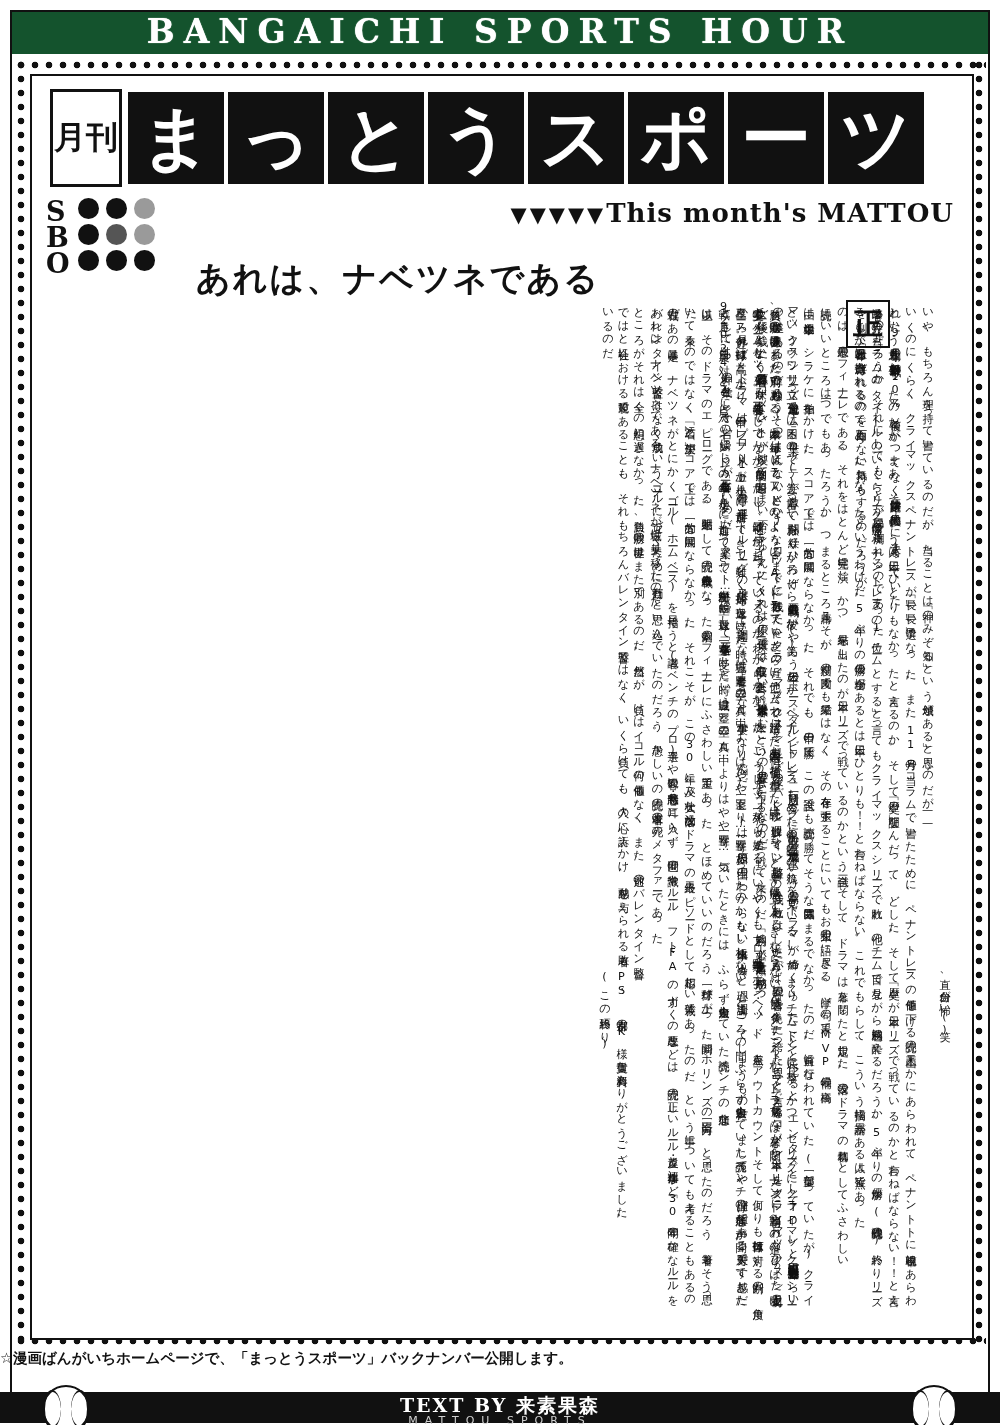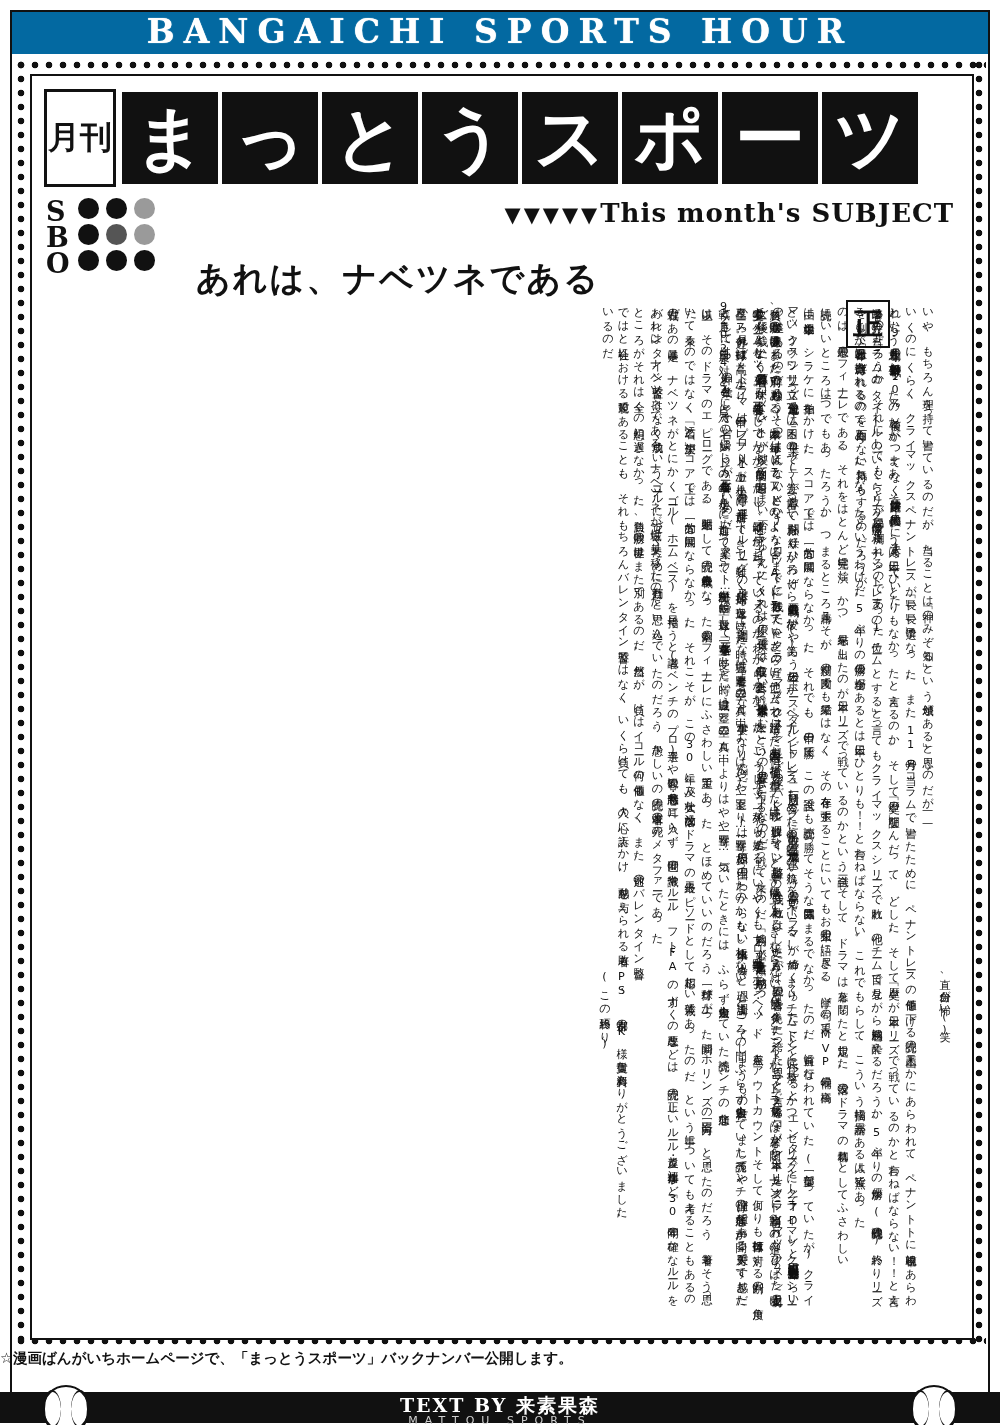--- a/index.html
+++ b/index.html
@@ -16,28 +16,28 @@
   .dot-top{left:14px;top:58px;width:972px;height:14px;}
   .dot-left{left:14px;top:58px;width:14px;height:1290px;}
   .dot-right{right:14px;top:58px;width:14px;height:1290px;}
   .dot-bottom{left:14px;top:1334px;width:972px;height:14px;}
 
   .inner-box{position:absolute;left:30px;top:74px;width:940px;height:1262px;
        border:2px solid #111;background:#fff;}
 
   
   .masthead{position:absolute;left:12px;top:10px;width:976px;height:44px;
-       background:#0369a1;overflow:hidden;}
+       background:#14532d;overflow:hidden;}
   .masthead .band-text{
        color:#fff;font-family:"DejaVu Serif","Liberation Serif",serif;
        font-weight:bold;font-size:33px;letter-spacing:9px;text-align:center;
        line-height:44px;text-shadow:0 0 1px #fff;}
 
   
-  .title-row{position:absolute;left:44px;top:86px;width:908px;height:104px;
+  .title-row{position:absolute;left:50px;top:86px;width:908px;height:104px;
        display:flex;align-items:center;}
   .gekkan{width:66px;height:92px;border:3px solid #111;display:flex;
        flex-direction:column;justify-content:center;align-items:center;
        font-weight:bold;font-size:32px;line-height:1.05;letter-spacing:0;}
   .kana-wrap{display:flex;margin-left:6px;}
   .kana{width:96px;height:92px;background:#111;color:#fff;font-weight:bold;
        font-size:70px;line-height:92px;text-align:center;margin-right:4px;
        font-family:"DejaVu Sans","Liberation Sans",sans-serif;}
 
   
@@ -140,21 +140,21 @@
         <span class="d grey"></span>
       </div>
       <div class="dots r3">
         <span class="d"></span>
         <span class="d"></span>
         <span class="d"></span>
       </div>
     </div>
 
     <div class="tm-subject">
-      <span class="tri">▼▼▼▼▼</span><span>This month's SUBJECT</span>
+      <span class="tri">▼▼▼▼▼</span><span>This month's MATTOU</span>
     </div>
     <div class="subject-title">あれは、ナベツネである</div>
   </div>
 
   <div class="dropcap">正</div>
 
   <div class="article">
     <div class="vcol tail">直、自分が怖い(笑)</div>
     <div class="vcol mid">いや、もちろん理を持って書いているのだが、当たることは「神のみぞ知る」という領域がある」と思うのだが——</div>
     <div class="vcol">いくのにくらく、クライマックスペナントレースが「長い長い予選」になった。また、11月号の当コラムで書いたために、ペナントレースの価値を下げる読売の天王山とかにあらわれて、ペナントトに視聴率にあらわれた9月上旬の対阪神・中日戦が10%前後とかつてなく優勝決定権は比較的早めに決まっていた</div>

